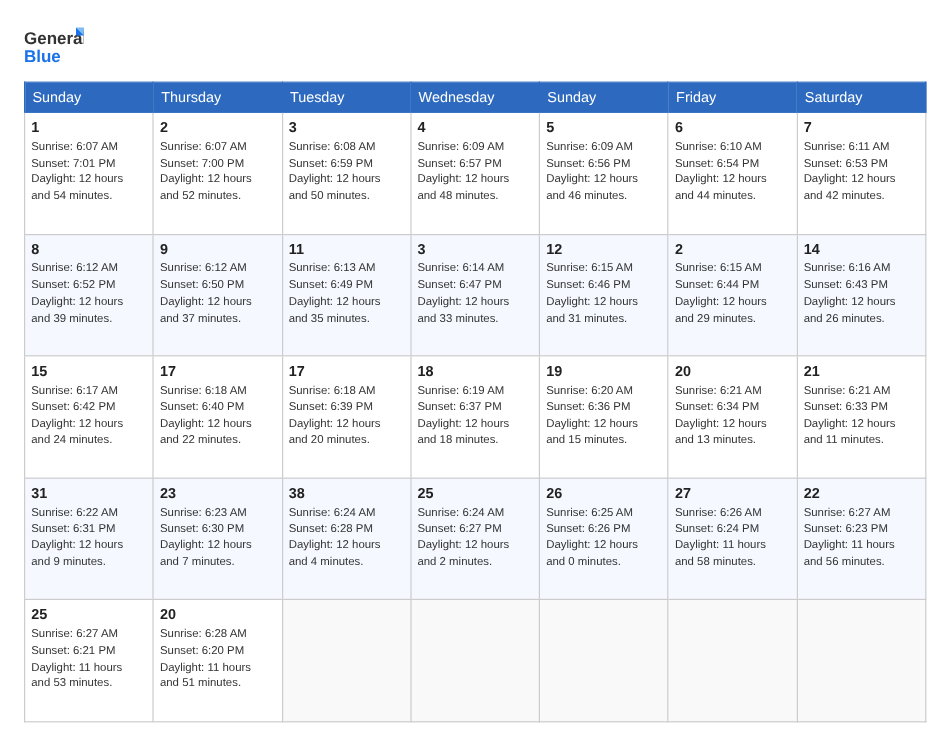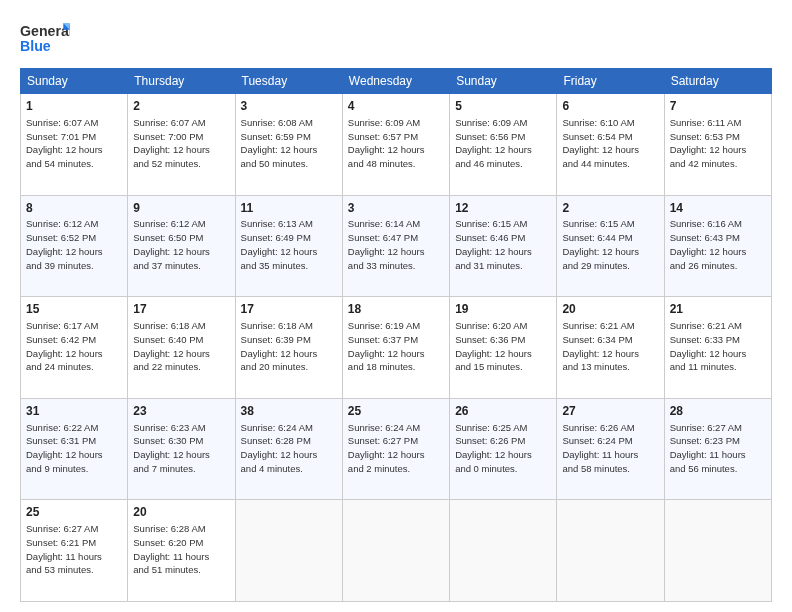--- a/index.html
+++ b/index.html
@@ -226,21 +226,21 @@
           </td>
           <td>
             <span class="day-num">26</span>
             <div class="day-info">Sunrise: 6:25 AM<br>Sunset: 6:26 PM<br>Daylight: 12 hours<br>and 0 minutes.</div>
           </td>
           <td>
             <span class="day-num">27</span>
             <div class="day-info">Sunrise: 6:26 AM<br>Sunset: 6:24 PM<br>Daylight: 11 hours<br>and 58 minutes.</div>
           </td>
           <td>
-            <span class="day-num">28</span>
+            <span class="day-num">22</span>
             <div class="day-info">Sunrise: 6:27 AM<br>Sunset: 6:23 PM<br>Daylight: 11 hours<br>and 56 minutes.</div>
           </td>
         </tr>
         <tr>
           <td>
             <span class="day-num">25</span>
             <div class="day-info">Sunrise: 6:27 AM<br>Sunset: 6:21 PM<br>Daylight: 11 hours<br>and 53 minutes.</div>
           </td>
           <td>
             <span class="day-num">20</span>

